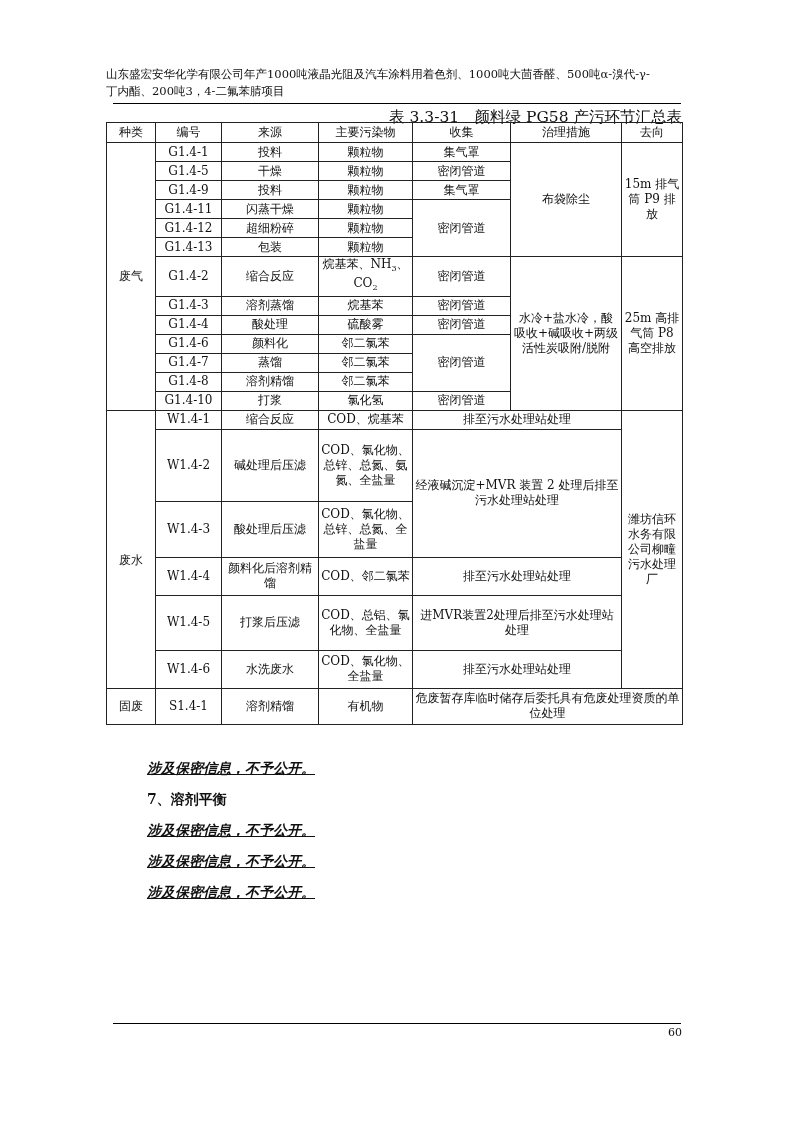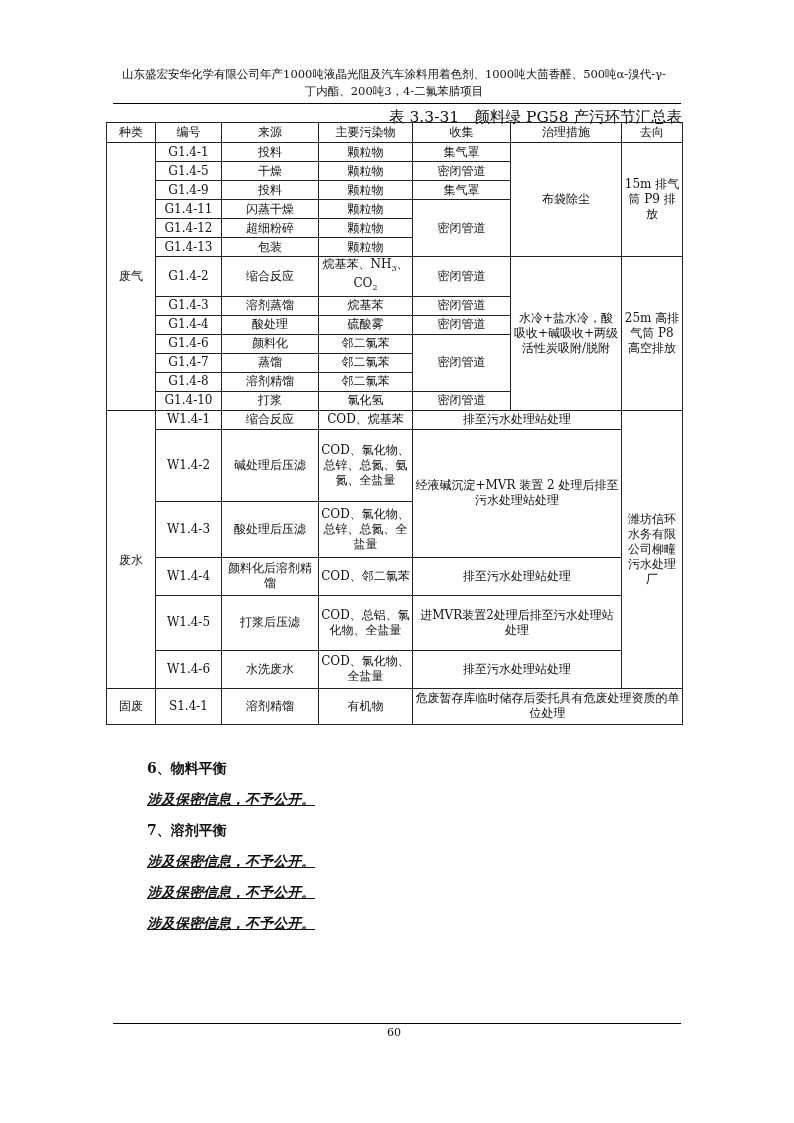--- a/index.html
+++ b/index.html
@@ -1,28 +1,28 @@
 <!DOCTYPE html>
 <html><head>
 <meta charset="utf-8">
 <style>
   html,body{margin:0;padding:0;background:#fff;}
   body{width:794px;height:1123px;position:relative;overflow:hidden;font-family:"DejaVu Serif","Liberation Serif",serif;color:#111;}
-  .header{position:absolute;left:106px;top:66px;width:576px;text-align:center;font-size:11.5px;line-height:17px;}
+  .header{position:absolute;left:106px;top:66px;width:576px;text-align:left;font-size:11.5px;line-height:17px;}
   .header-rule{position:absolute;left:113px;top:103px;width:568px;border-top:1.5px solid #000;}
   .title{position:absolute;left:106px;top:106px;width:576px;text-align:right;font-size:15.5px;font-weight:normal;line-height:22px;}
   table.t{position:absolute;left:106px;top:122px;border-collapse:collapse;font-size:12px;table-layout:fixed;}
   table.t td,table.t th{border:1px solid #222;text-align:center;vertical-align:middle;padding:0 2px;line-height:15px;font-weight:normal;}
   table.t th{height:19px;}
   .r{height:19px;}
   .sections{position:absolute;left:147px;top:758px;width:400px;}
   .sec-h{font-weight:bold;font-size:14px;height:31px;line-height:20px;}
   .sec-p{font-style:italic;font-weight:bold;text-decoration:underline;font-size:14px;height:31px;line-height:20px;}
   .footer-rule{position:absolute;left:113px;top:1023px;width:568px;border-top:1px solid #000;}
-  .page-num{position:absolute;left:106px;top:1026px;width:576px;text-align:center;font-size:11px;}
+  .page-num{position:absolute;left:106px;top:1026px;width:576px;text-align:right;font-size:11px;}
   sub{font-size:8px;}
 </style>
 </head>
 <body>
 
 <div class="header">
   <div>山东盛宏安华化学有限公司年产1000吨液晶光阻及汽车涂料用着色剂、1000吨大茴香醛、500吨α-溴代-γ-</div>
   <div>丁内酯、200吨3，4-二氟苯腈项目</div>
 </div>
 <div class="header-rule"></div>
@@ -171,21 +171,20 @@
     <td>固废</td>
     <td>S1.4-1</td>
     <td>溶剂精馏</td>
     <td>有机物</td>
     <td colspan="3">危废暂存库临时储存后委托具有危废处理资质的单位处理</td>
   </tr>
 </tbody>
   </table>
 
 <div class="sections">
-  <div class="sec-h">6、物料平衡</div>
   <div class="sec-p">涉及保密信息，不予公开。</div>
   <div class="sec-h">7、溶剂平衡</div>
   <div class="sec-p">涉及保密信息，不予公开。</div>
   <div class="sec-p">涉及保密信息，不予公开。</div>
   <div class="sec-p">涉及保密信息，不予公开。</div>
 </div>
 
 <div class="footer-rule"></div>
 <div class="page-num">60</div>
 

